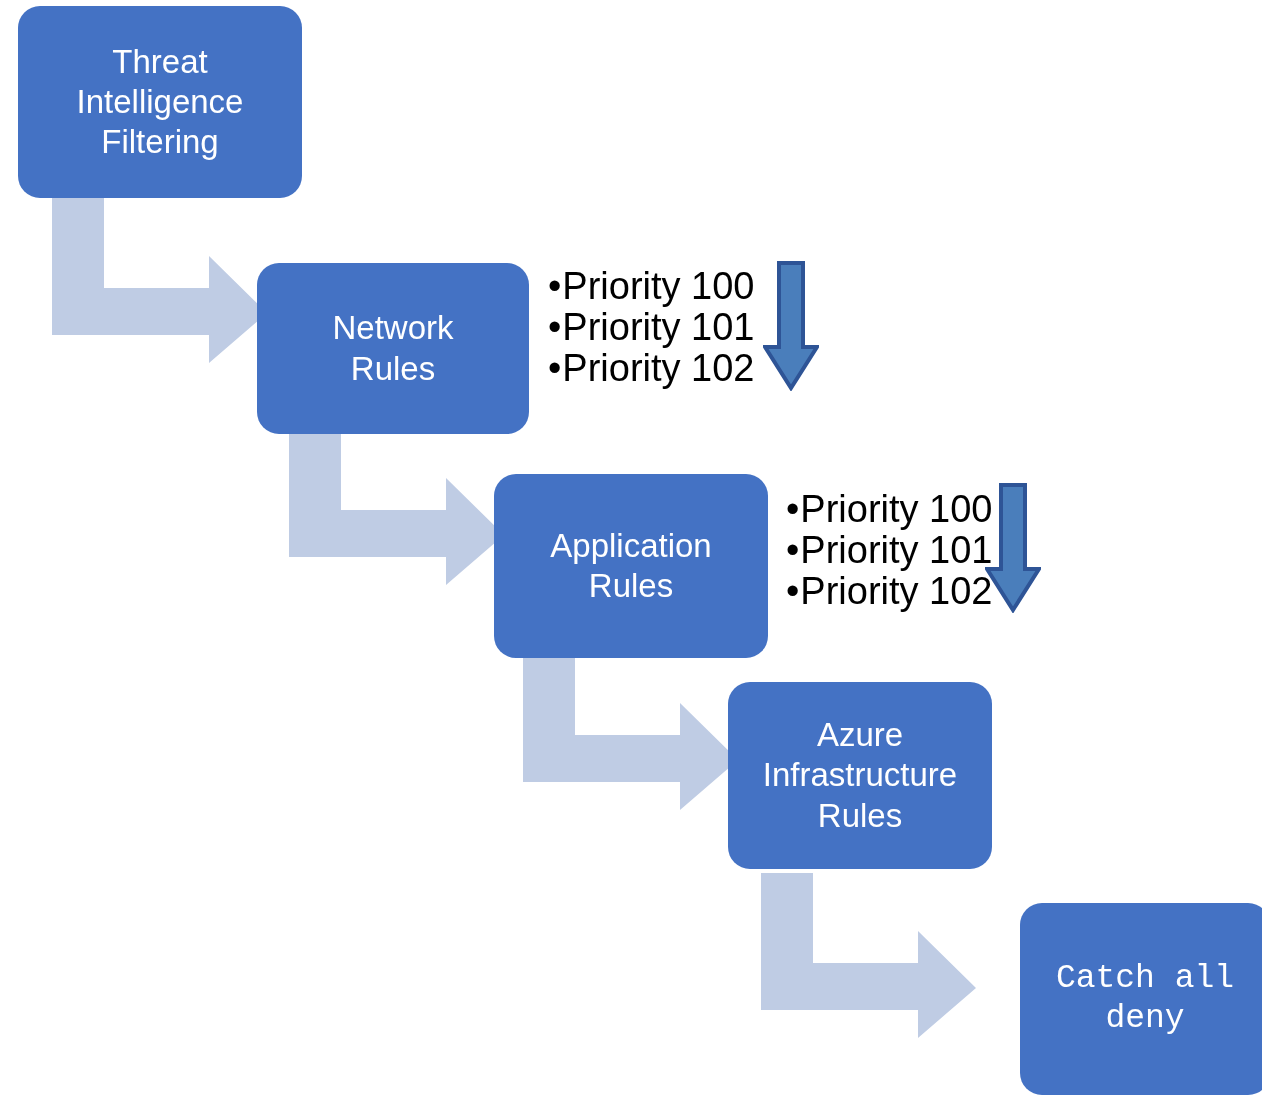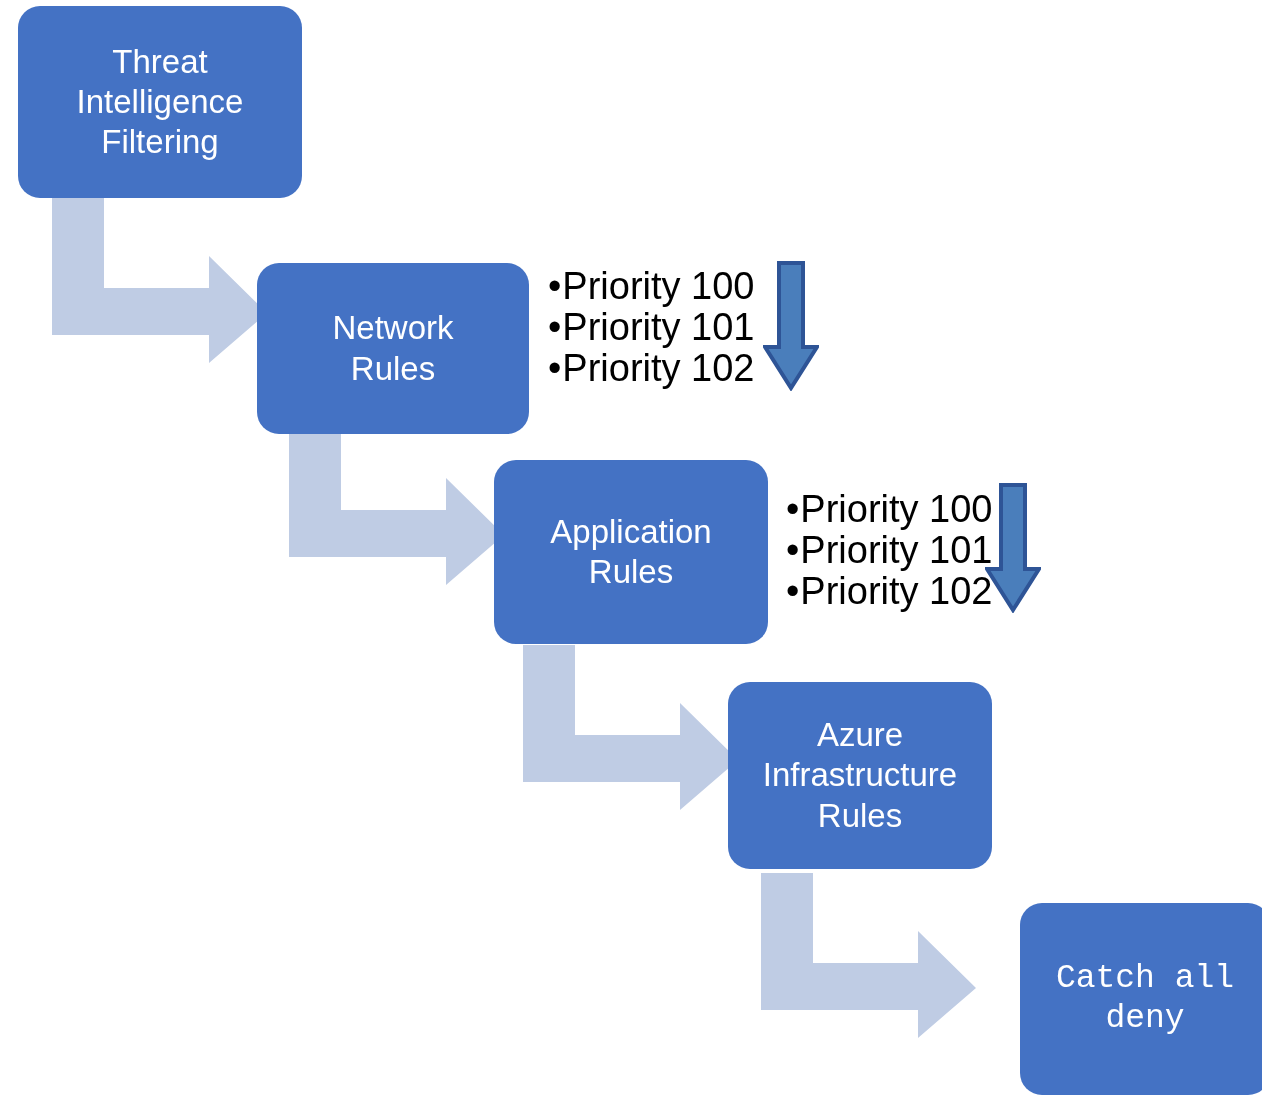--- a/index.html
+++ b/index.html
@@ -98,21 +98,21 @@
     <span class="bullet-row"><span class="dot">•</span><span>Priority 101</span></span>
     <span class="bullet-row"><span class="dot">•</span><span>Priority 102</span></span>
   </div>
 
   <div class="downarrow" style="left:763px; top:261px; width:56px; height:130px;">
     <svg width="56" height="130" viewBox="0 0 56 130" xmlns="http://www.w3.org/2000/svg">
       <path d="M16,2 L40,2 L40,86 L54,86 L28,127 L2,86 L16,86 Z" fill="#4A7EBB" stroke="#2E5496" stroke-width="4" stroke-linejoin="miter"></path>
     </svg>
   </div>
 
-  <div class="node" style="left:494px; top:460px; width:274px; height:184px;">Application
+  <div class="node" style="left:494px; top:474px; width:274px; height:184px;">Application
 Rules</div>
 
   <div class="bullets" style="left:786px; top:489px;">
     <span class="bullet-row"><span class="dot">•</span><span>Priority 100</span></span>
     <span class="bullet-row"><span class="dot">•</span><span>Priority 101</span></span>
     <span class="bullet-row"><span class="dot">•</span><span>Priority 102</span></span>
   </div>
 
   <div class="downarrow" style="left:985px; top:483px; width:56px; height:130px;">
     <svg width="56" height="130" viewBox="0 0 56 130" xmlns="http://www.w3.org/2000/svg">

